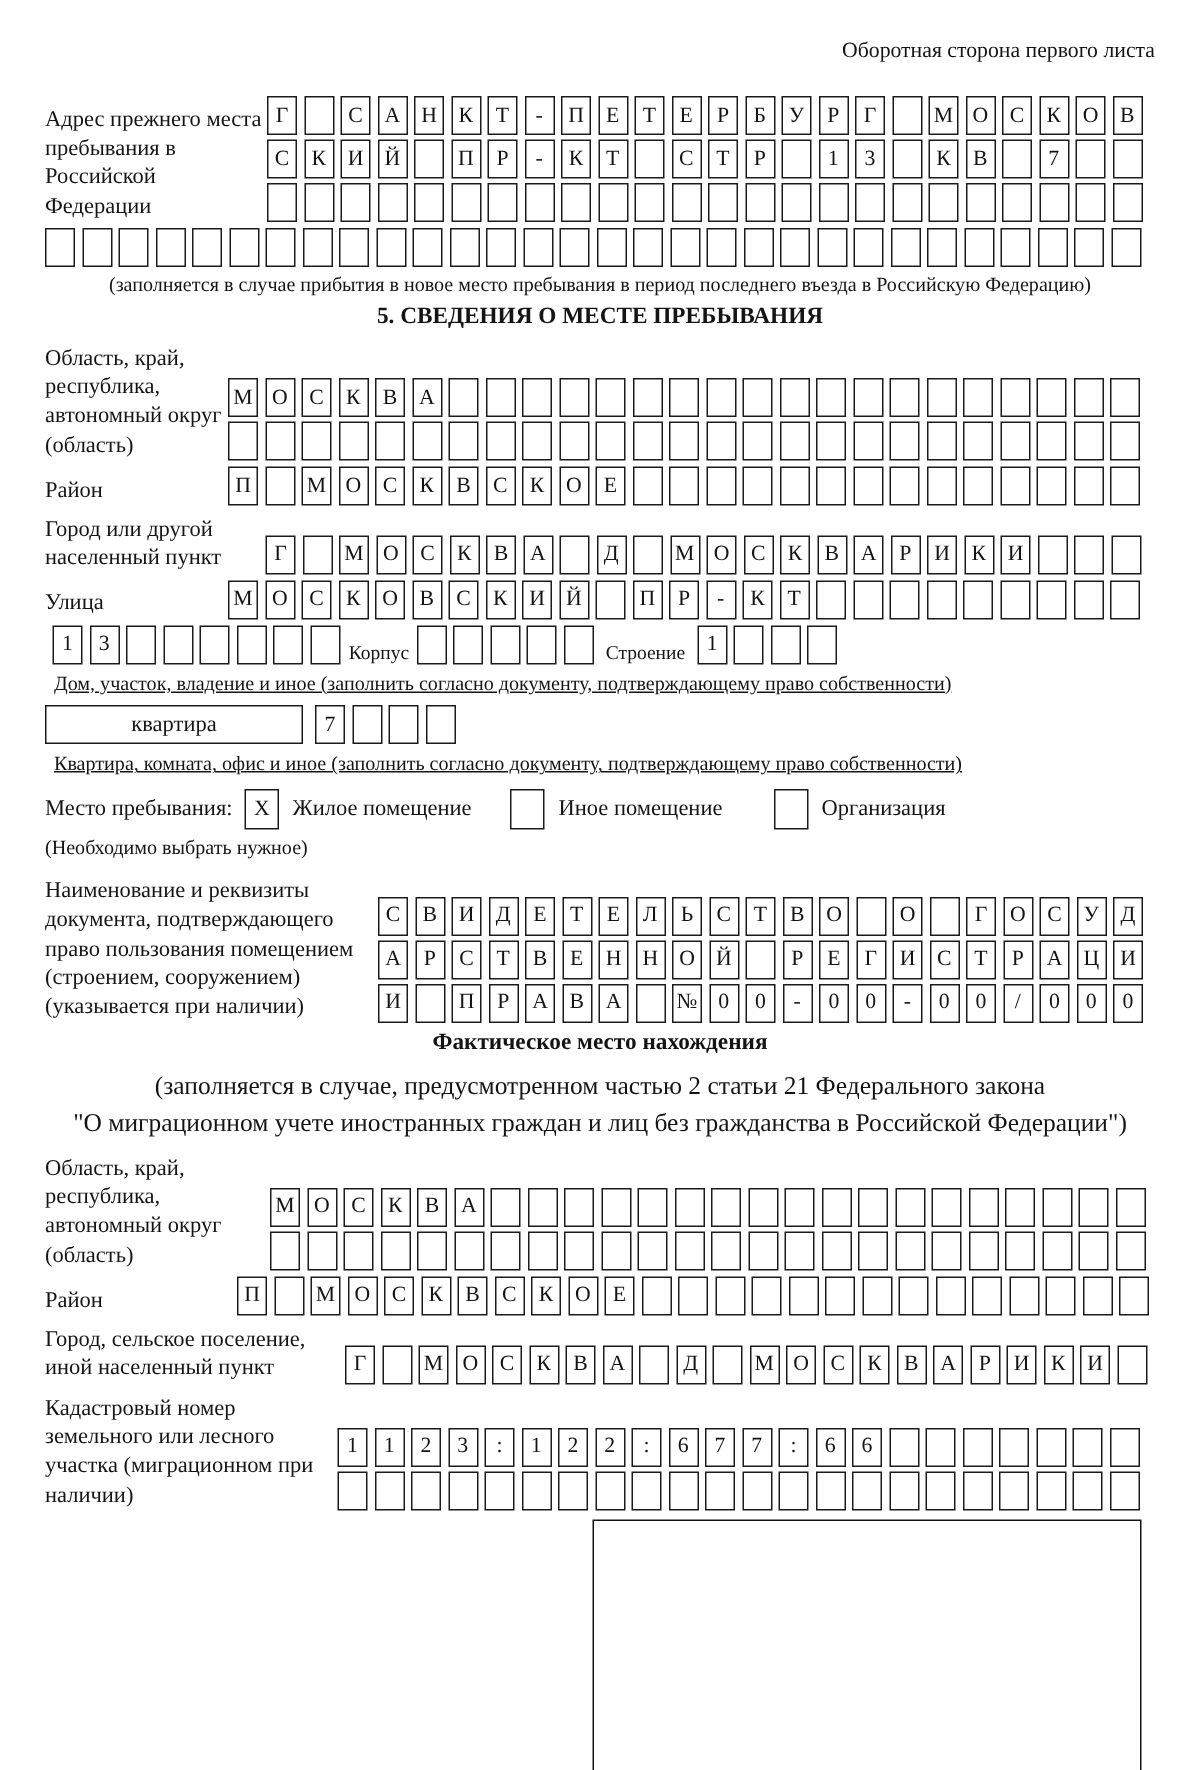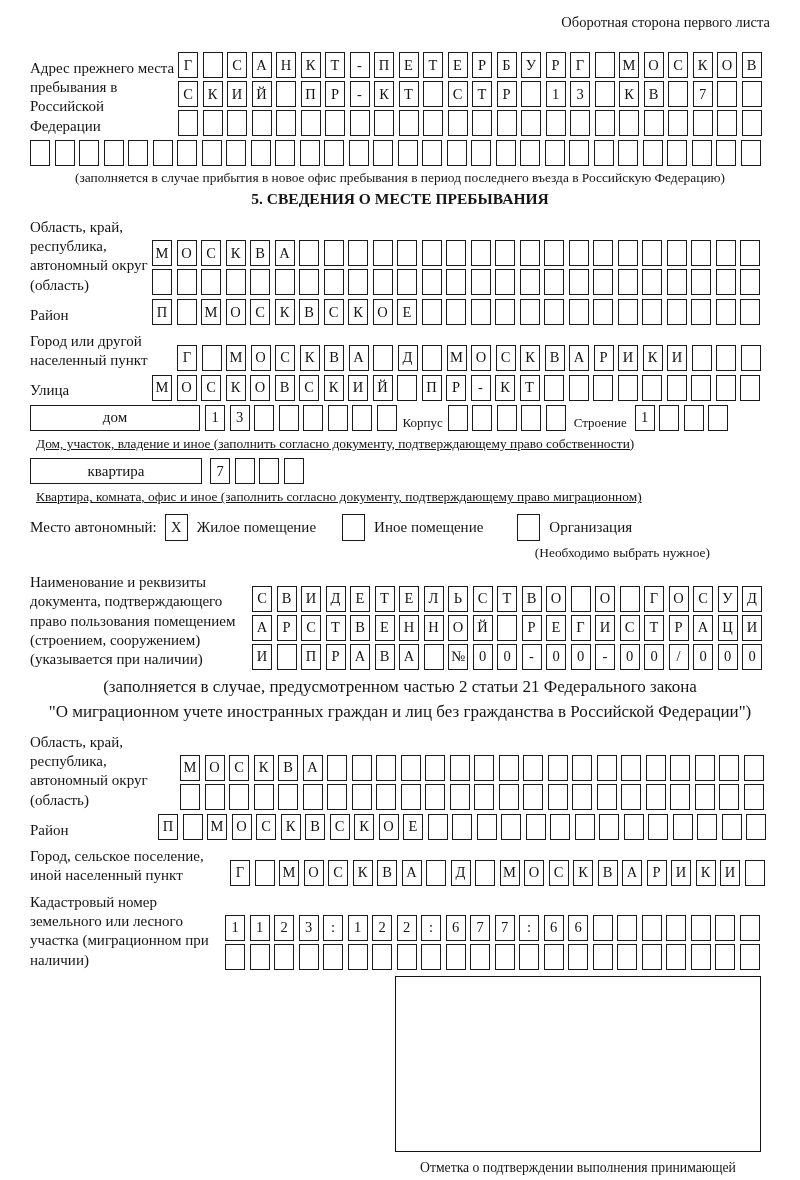--- a/index.html
+++ b/index.html
@@ -2,21 +2,21 @@
 <html><head>
 <meta charset="utf-8">
 <style>
   * { margin:0; padding:0; box-sizing:border-box; }
   html,body { background:#ffffff; }
   body {
     width:800px; height:1180px; overflow:hidden;
     color:#141414;
     font-family:"Liberation Serif","DejaVu Serif",serif;
   }
-  .form { width:800px; height:1180px; padding:14px 30px 0 30px; position:relative; }
+  .form { width:800px; height:1180px; padding:26px 30px 0 30px; position:relative; }
 
   .hdr-note { text-align:right; font-size:14.5px; margin-bottom:21px; }
 
   .row { display:flex; align-items:flex-end; margin-bottom:4px; }
   .label { font-size:15px; line-height:1.29; flex-shrink:0; padding-top:3px; }
   .lines { display:flex; flex-direction:column; gap:3px; }
   .pt12 { padding-top:12px; }
 
   .cells { display:flex; gap:4.5px; flex-shrink:0; }
   .cell {
@@ -44,21 +44,21 @@
     display:flex; align-items:center; justify-content:center; font-size:15px;
   }
   .w170{width:170px} .w200{width:172px}
   .inline-lab { font-size:13px; padding-top:3px; flex-shrink:0; }
   .g5{margin-left:5px} .g8{margin-left:8px} .g6{margin-left:6px}
 
   .chkrow { display:flex; align-items:center; font-size:15px; margin:8px 0 3px 0; }
   .chktext { margin:0 0 0 9px; }
   .chkgap { margin-left:26px; }
   .chkgap2 { margin-left:34px; }
-  .chknote { text-align:right; padding-right:60px; margin-bottom:8px; }
+  .chknote { text-align:left; padding-right:60px; margin-bottom:8px; }
 
   .fact-note { font-size:17px; line-height:1.5; text-align:center; margin-bottom:5px; }
 
   .stamp-wrap { margin-left:365px; width:366px; margin-top:6px; }
   .stamp-box { width:366px; height:176px; border:1.6px solid #141414; background:#fff; }
   .stamp-note { font-size:13.7px; line-height:1.42; text-align:center; margin-top:6px; }
 </style>
 </head>
 <body>
 
@@ -174,21 +174,21 @@
       <span class="cell"></span>
       <span class="cell"></span>
       <span class="cell"></span>
       <span class="cell"></span>
       <span class="cell"></span>
       <span class="cell"></span>
       <span class="cell"></span>
       <span class="cell"></span>
       <span class="cell"></span>
     </div>
-  <div class="note center mb2">(заполняется в случае прибытия в новое офис пребывания в период последнего въезда в Российскую Федерацию)</div>
+  <div class="note center mb2">(заполняется в случае прибытия в новое место пребывания в период последнего въезда в Российскую Федерацию)</div>
 
   <div class="heading">5. СВЕДЕНИЯ О МЕСТЕ ПРЕБЫВАНИЯ</div>
 
   <div class="row">
     <div class="label lw122">Область, край, республика, автономный округ (область)</div>
     <div class="lines">
       <div class="cells">
           <span class="cell">М</span>
           <span class="cell">О</span>
           <span class="cell">С</span>
@@ -331,21 +331,20 @@
         <span class="cell"></span>
         <span class="cell"></span>
         <span class="cell"></span>
         <span class="cell"></span>
         <span class="cell"></span>
         <span class="cell"></span>
       </div>
   </div>
 
   <div class="row">
-    <div class="widebox w170">дом</div>
     <div class="cells g5">
         <span class="cell">1</span>
         <span class="cell">3</span>
         <span class="cell"></span>
         <span class="cell"></span>
         <span class="cell"></span>
         <span class="cell"></span>
         <span class="cell"></span>
         <span class="cell"></span>
       </div>
@@ -369,24 +368,24 @@
 
   <div class="row">
     <div class="widebox w200">квартира</div>
     <div class="cells g8">
         <span class="cell">7</span>
         <span class="cell"></span>
         <span class="cell"></span>
         <span class="cell"></span>
       </div>
   </div>
-  <div class="note note-indent mb2">Квартира, комната, офис и иное (заполнить согласно документу, подтверждающему право миграционном)</div>
+  <div class="note note-indent mb2">Квартира, комната, офис и иное (заполнить согласно документу, подтверждающему право собственности)</div>
 
   <div class="chkrow">
-    <span>Место автономный:</span>
+    <span>Место пребывания:</span>
     <span class="cells big g8">
         <span class="cell">X</span>
       </span>
     <span class="chktext">Жилое помещение</span>
     <span class="cells big chkgap">
         <span class="cell"></span>
       </span>
     <span class="chktext">Иное помещение</span>
     <span class="cells big chkgap2">
         <span class="cell"></span>
@@ -463,20 +462,21 @@
           <span class="cell">0</span>
           <span class="cell">0</span>
           <span class="cell">/</span>
           <span class="cell">0</span>
           <span class="cell">0</span>
           <span class="cell">0</span>
         </div>
     </div>
   </div>
 
+  <div class="heading">Фактическое место нахождения</div>
   <div class="fact-note">
     <div>(заполняется в случае, предусмотренном частью 2 статьи 21 Федерального закона</div>
     <div>"О миграционном учете иностранных граждан и лиц без гражданства в Российской Федерации")</div>
   </div>
 
   <div class="row">
     <div class="label lw150">Область, край, республика, автономный округ (область)</div>
     <div class="lines">
       <div class="cells">
           <span class="cell">М</span>

